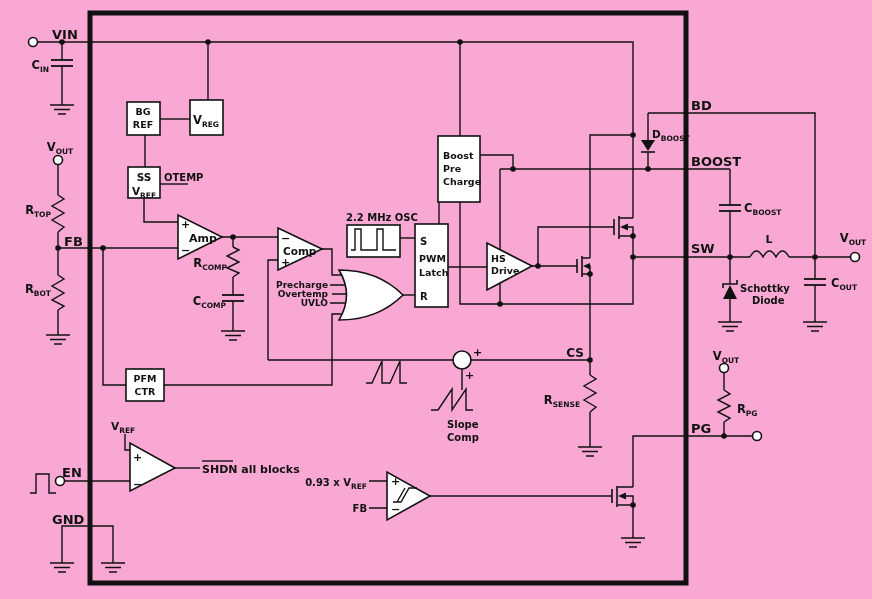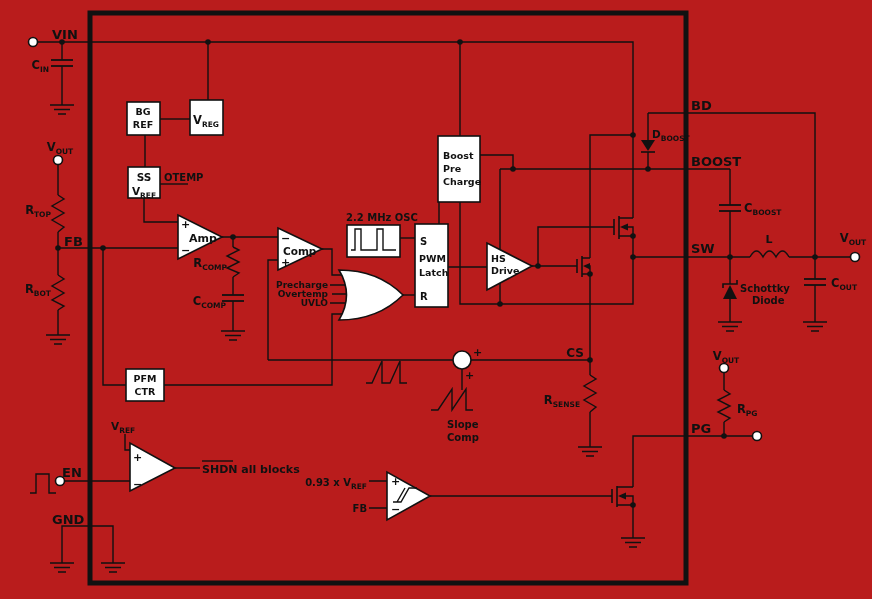--- a/index.html
+++ b/index.html
@@ -1,16 +1,16 @@
 <!DOCTYPE html>
 <html><head>
 <meta charset="utf-8">
 <style>
   html,body{margin:0;padding:0;background:#ffffff;}
-  #stage{position:relative;width:872px;height:599px;background:#b91c1c;overflow:hidden;}
+  #stage{position:relative;width:872px;height:599px;background:#f9a8d4;overflow:hidden;}
   svg{display:block;}
   .t{font-family:"DejaVu Sans","Liberation Sans",sans-serif;font-weight:bold;fill:#111;}
   .s13{font-size:13px}.s12{font-size:12px}.s115{font-size:11.5px}
   .s11{font-size:11px}.s105{font-size:10.5px}.s10{font-size:10px}
   .s95{font-size:9.5px}.s9{font-size:9px}
   .sub{font-size:7.5px}
   .w{stroke:#111;stroke-width:1.4;fill:none;}
   .w2{stroke:#111;stroke-width:1.6;fill:none;}
   .box{stroke:#111;stroke-width:1.6;fill:#fff;}
   .tri{stroke:#111;stroke-width:1.6;fill:#fff;}

